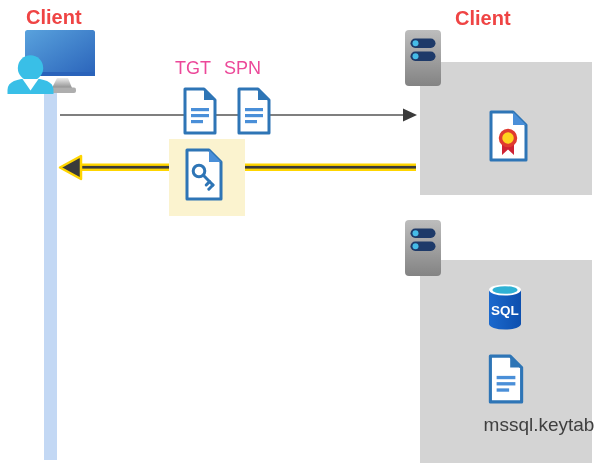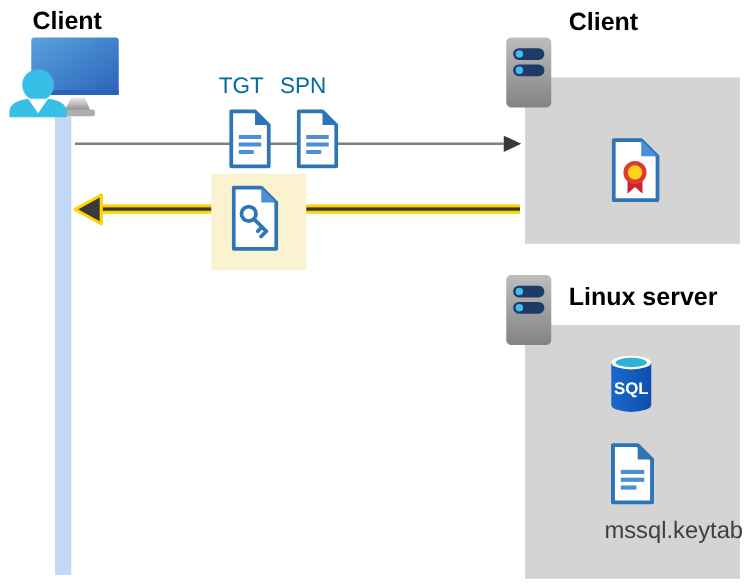--- a/index.html
+++ b/index.html
@@ -8,25 +8,25 @@
     font-family:"Liberation Sans",sans-serif;
   }
   .abs{position:absolute;}
   .node-box{background:#d4d4d4;position:absolute;z-index:1;}
   #dc-box{left:420px;top:62px;width:172px;height:133px;}
   #linux-box{left:420px;top:260px;width:172px;height:203px;}
   #timeline-bar{left:44px;top:93px;width:13px;height:367px;background:#c3d8f4;z-index:1;}
   #arrows{left:0;top:0;width:600px;height:468px;z-index:2;pointer-events:none;}
   #highlight-box{left:169px;top:139px;width:76px;height:77px;background:#fbf3cf;z-index:3;}
   .icon{z-index:4;}
-  .label{z-index:5;color:#000000;font-weight:bold;font-size:20px;line-height:24px;white-space:nowrap;}
+  .label{z-index:5;color:#ef4444;font-weight:bold;font-size:20px;line-height:24px;white-space:nowrap;}
   #client-label{left:26px;top:5px;}
   #dc-label{left:455px;top:6px;}
   #linux-label{left:455px;top:226px;}
-  .ticket-label{z-index:5;color:#0369a1;font-size:18px;font-weight:normal;white-space:nowrap;}
+  .ticket-label{z-index:5;color:#ec4899;font-size:18px;font-weight:normal;white-space:nowrap;}
   #tgt-label{left:175px;top:58px;}
   #spn-label{left:224px;top:58px;}
   #keytab-label{left:420px;top:414px;width:142px;text-align:center;z-index:5;
     color:#3f3f3f;font-size:19px;font-weight:normal;margin-left:48px;}
 </style>
 </head>
 <body>
 
 <div id="canvas">
 
@@ -158,17 +158,16 @@
 
   <div id="client-label" class="abs label">Client</div>
 
   <div id="tgt-label" class="abs ticket-label">TGT</div>
   <div id="spn-label" class="abs ticket-label">SPN</div>
 
   <div id="dc-label" class="abs label">
     <div>Client</div>
   </div>
 
-  <div id="linux-label" class="abs label">Linux server</div>
 
   <div id="keytab-label" class="abs">mssql.keytab</div>
 
 </div>
 
 </body></html>

